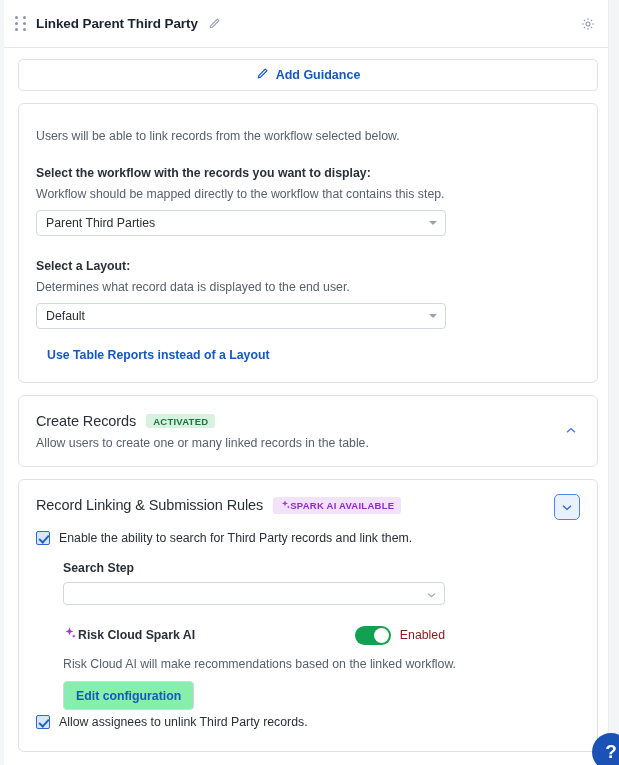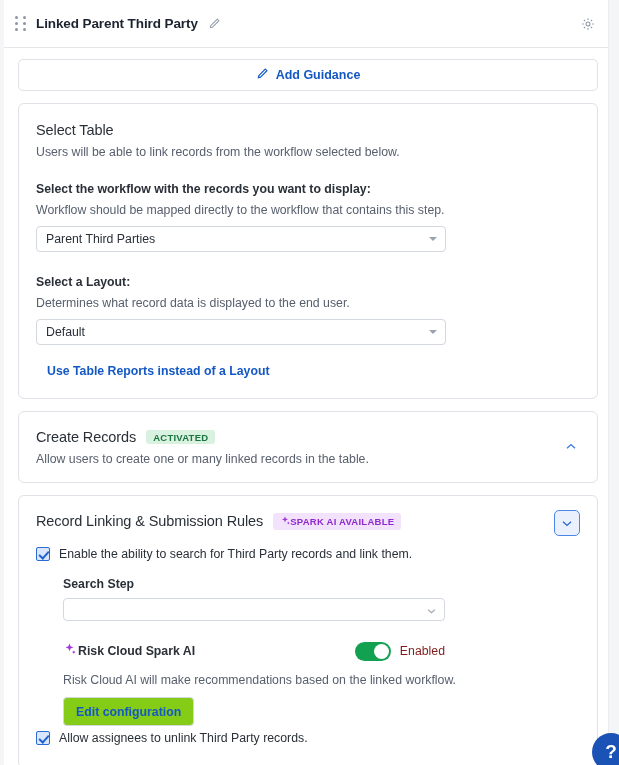--- a/index.html
+++ b/index.html
@@ -308,21 +308,21 @@
   .spark-desc {
     font-size: 12.3px;
     color: #58606e;
     margin-top: 12px;
   }
   .outline-btn {
     display: inline-block;
     margin-top: 10px;
     border: 1px solid #d3d7de;
     border-radius: 4px;
-    background: #84cc16;
+    background: #86efac;
     padding: 7px 12px 6px 12px;
     font-size: 12.3px;
     font-weight: 700;
     color: #1458c4;
     cursor: pointer;
   }
   .rules-group { margin-top: 5px; }
   .rules-group .check-row { margin-top: 0; }
 
   
@@ -378,21 +378,20 @@
       <span>
         <svg width="13" height="13" viewBox="0 0 16 16" fill="none" stroke="#1458c4" stroke-width="1.4">
           <path d="M11.5 2.5l2 2-8 8-2.6.6.6-2.6z"></path>
         </svg>
       </span>
       <span class="guidance-label">Add Guidance</span>
     </div>
 
     <div class="card">
       <div class="pad">
-        <div class="card-title">Select Table</div>
         <div class="card-sub">Users will be able to link records from the workflow selected below.</div>
 
         <div class="field-label">Select the workflow with the records you want to display:</div>
         <div class="field-hint">Workflow should be mapped directly to the workflow that contains this step.</div>
         <div class="select">
           <span class="val">Parent Third Parties</span>
           <span class="caret"></span>
         </div>
 
         <div class="field-label">Select a Layout:</div>

